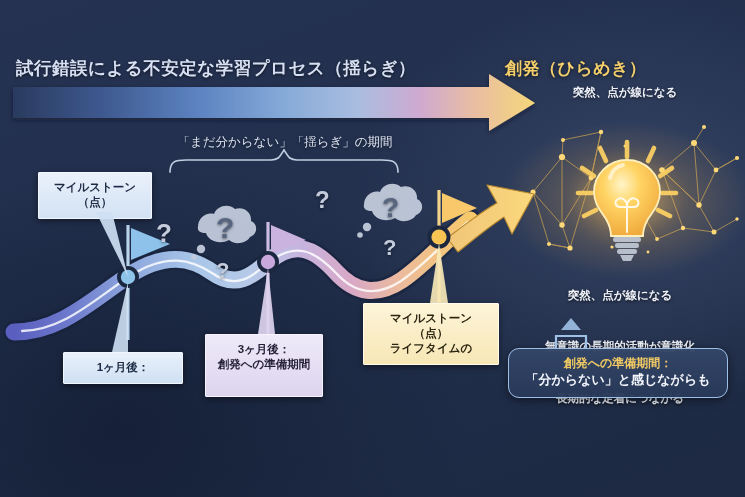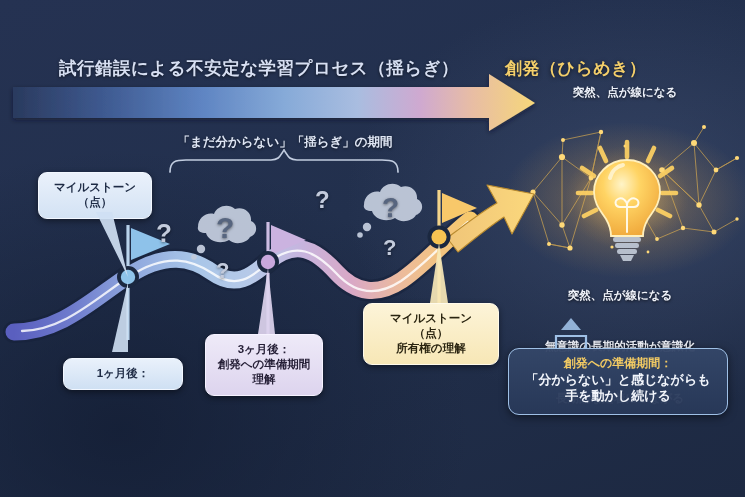--- a/index.html
+++ b/index.html
@@ -15,64 +15,63 @@
       radial-gradient(ellipse 500px 400px at 120px 430px, rgba(18,28,50,.75) 0%, rgba(34,48,77,0) 70%),
       linear-gradient(160deg,#253252 0%,#22304d 45%,#1d2942 100%);
   }
   .lyr{position:absolute;left:0;top:0;width:745px;height:497px;}
   svg.lyr{pointer-events:none;}
 
   
   .tx{position:absolute;white-space:pre;line-height:1.28;}
 
   #title-main{
-    left:9px;top:57px;width:500px;text-align:center;
+    left:16px;top:57px;width:500px;
     font-size:17.5px;font-weight:bold;color:#d7dff2;
     letter-spacing:.5px;text-shadow:0 1px 3px rgba(0,0,0,.6);
   }
   #emerge-title{
     left:505px;top:58px;width:240px;text-align:left;
     font-size:17px;font-weight:bold;color:#f4cf6a;
     letter-spacing:.5px;text-shadow:0 1px 4px rgba(0,0,0,.65);
   }
   #emerge-sub{
     left:505px;top:85px;width:240px;text-align:center;
     font-size:11.5px;font-weight:bold;color:#eef2fa;
     text-shadow:0 1px 3px rgba(0,0,0,.6);
   }
   #bracket-label{
     left:120px;top:134px;width:330px;text-align:center;
-    font-size:12.5px;font-weight:bold;color:#dfe6f4;
+    font-size:12.5px;font-weight:normal;color:#dfe6f4;
     text-shadow:0 1px 3px rgba(0,0,0,.55);
   }
   #emerge-body{
     left:495px;top:252px;width:250px;text-align:center;
     font-size:11.5px;font-weight:bold;color:#f0f3fa;
     line-height:1.5;text-shadow:0 1px 3px rgba(0,0,0,.7);
   }
 
   
-  .callout{position:absolute;border-radius:9px;text-align:center;
+  .callout{position:absolute;border-radius:1px;text-align:center;
     font-weight:bold;line-height:1.3;box-sizing:border-box;}
 
   #callout-milestone{
     left:38px;top:172px;width:114px;padding:7px 4px 8px;
     background:linear-gradient(180deg,#eaf1fb 0%,#d3e2f4 100%);
     color:#1e2b45;font-size:11.5px;border:1px solid #f2f7ff;
     box-shadow:0 2px 6px rgba(0,0,0,.45);
   }
   #callout-m1{
     left:63px;top:352px;width:120px;padding:7px 4px 8px;
     background:linear-gradient(180deg,#e9f1fb 0%,#cfe0f3 100%);
     color:#1e2b45;font-size:11.5px;border:1px solid #f2f7ff;
     box-shadow:0 2px 6px rgba(0,0,0,.45);
-    margin-top:6px;
   }
   #callout-m3{
-    left:205px;top:334px;width:118px;padding:7px 4px 8px;
+    left:205px;top:334px;width:118px;padding:7px 4px 24px;
     background:linear-gradient(180deg,#eeeaf8 0%,#ddd4ee 100%);
     color:#241e35;font-size:11.5px;border:1px solid #f6f2ff;
     box-shadow:0 2px 6px rgba(0,0,0,.45);
   }
   #callout-trait{
     left:363px;top:303px;width:136px;padding:7px 13px 8px;
     background:linear-gradient(180deg,#fdf4d8 0%,#f7e7b6 100%);
     color:#2a2410;font-size:11.5px;border:1px solid #fffaea;
     box-shadow:0 2px 6px rgba(0,0,0,.45);
   }
@@ -318,32 +317,30 @@
     <div>（点）</div>
   </div>
 
   <div class="callout" id="callout-m1">
     <div>1ヶ月後：</div>
   </div>
 
   <div class="callout" id="callout-m3">
     <div>3ヶ月後：</div>
     <div>創発への準備期間</div>
-    <div>理解</div>
   </div>
 
   <div class="callout" id="callout-trait">
     <div>マイルストーン（点）</div>
-    <div>所有権の理解</div>
+    <div>ライフタイムの</div>
   </div>
 
   <div class="callout" id="callout-prep">
     <span class="l1">創発への準備期間：</span>
     <span class="l2">「分からない」と感じながらも</span>
-    <span class="l3">手を動かし続ける</span>
   </div>
 
   <svg class="lyr" viewBox="0 0 745 497">
     <path d="M88,212 L96,212 L128,277 L112,212 Z" fill="#cfe0f3" opacity=".92"></path>
     <path d="M118,352 L128,352 L128,282 L112,352 Z" fill="#cfe0f3" opacity=".9"></path>
     <path d="M258,334 L275,334 L268,268 Z" fill="#ddd4ee" opacity=".92"></path>
     <path d="M430,303 L448,303 L439,243 Z" fill="#f7e7b6" opacity=".92"></path>
     <path d="M556,348 L556,336 L586,336 L586,348" fill="none" stroke="#9fc0e6" stroke-width="2.2"></path>
     <path d="M571,318 L581,330 L561,330 Z" fill="#9fc0e6" opacity=".9"></path>
   </svg>

